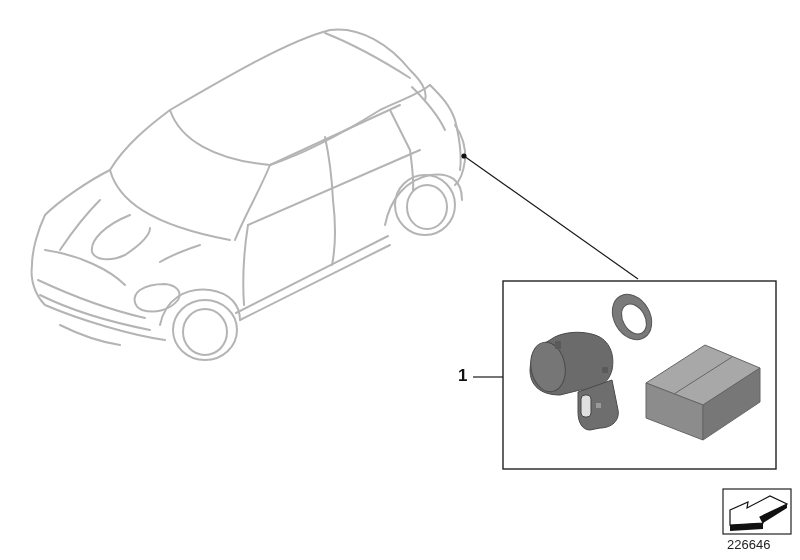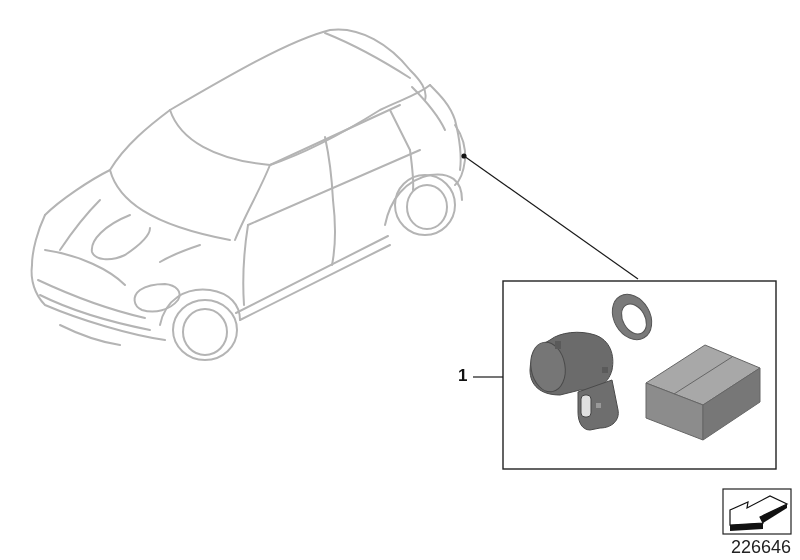--- a/index.html
+++ b/index.html
@@ -1,19 +1,19 @@
 <!DOCTYPE html>
 <html><head>
 <meta charset="utf-8">
 <style>
   html, body { margin: 0; padding: 0; background: #ffffff; }
   body { width: 800px; height: 560px; position: relative; overflow: hidden; font-family: "Liberation Sans", sans-serif; }
   #canvas { position: absolute; left: 0; top: 0; width: 800px; height: 560px; }
   .part-label { position: absolute; left: 458px; top: 366px; font-size: 17px; font-weight: bold; color: #111; font-family: "Liberation Sans", sans-serif; }
-  .ref-number { position: absolute; left: 727px; top: 537px; width: 64px; text-align: right; font-size: 18px; color: #222; font-family: "Liberation Sans", sans-serif; }
+  .ref-number { position: absolute; left: 727px; top: 537px; width: 64px; text-align: left; font-size: 13px; color: #222; font-family: "Liberation Sans", sans-serif; }
 </style>
 </head>
 <body>
 
 <svg id="canvas" viewBox="0 0 800 560" xmlns="http://www.w3.org/2000/svg">
 
   <g fill="none" stroke="#b4b4b4" stroke-width="2" stroke-linecap="round" stroke-linejoin="round">
 
     <path d="M170 110 C 230 75, 290 40, 330 30 C 360 26, 390 45, 410 70 C 420 80, 428 90, 425 100"></path>
     <path d="M325 33 C 355 45, 385 62, 410 78"></path>

